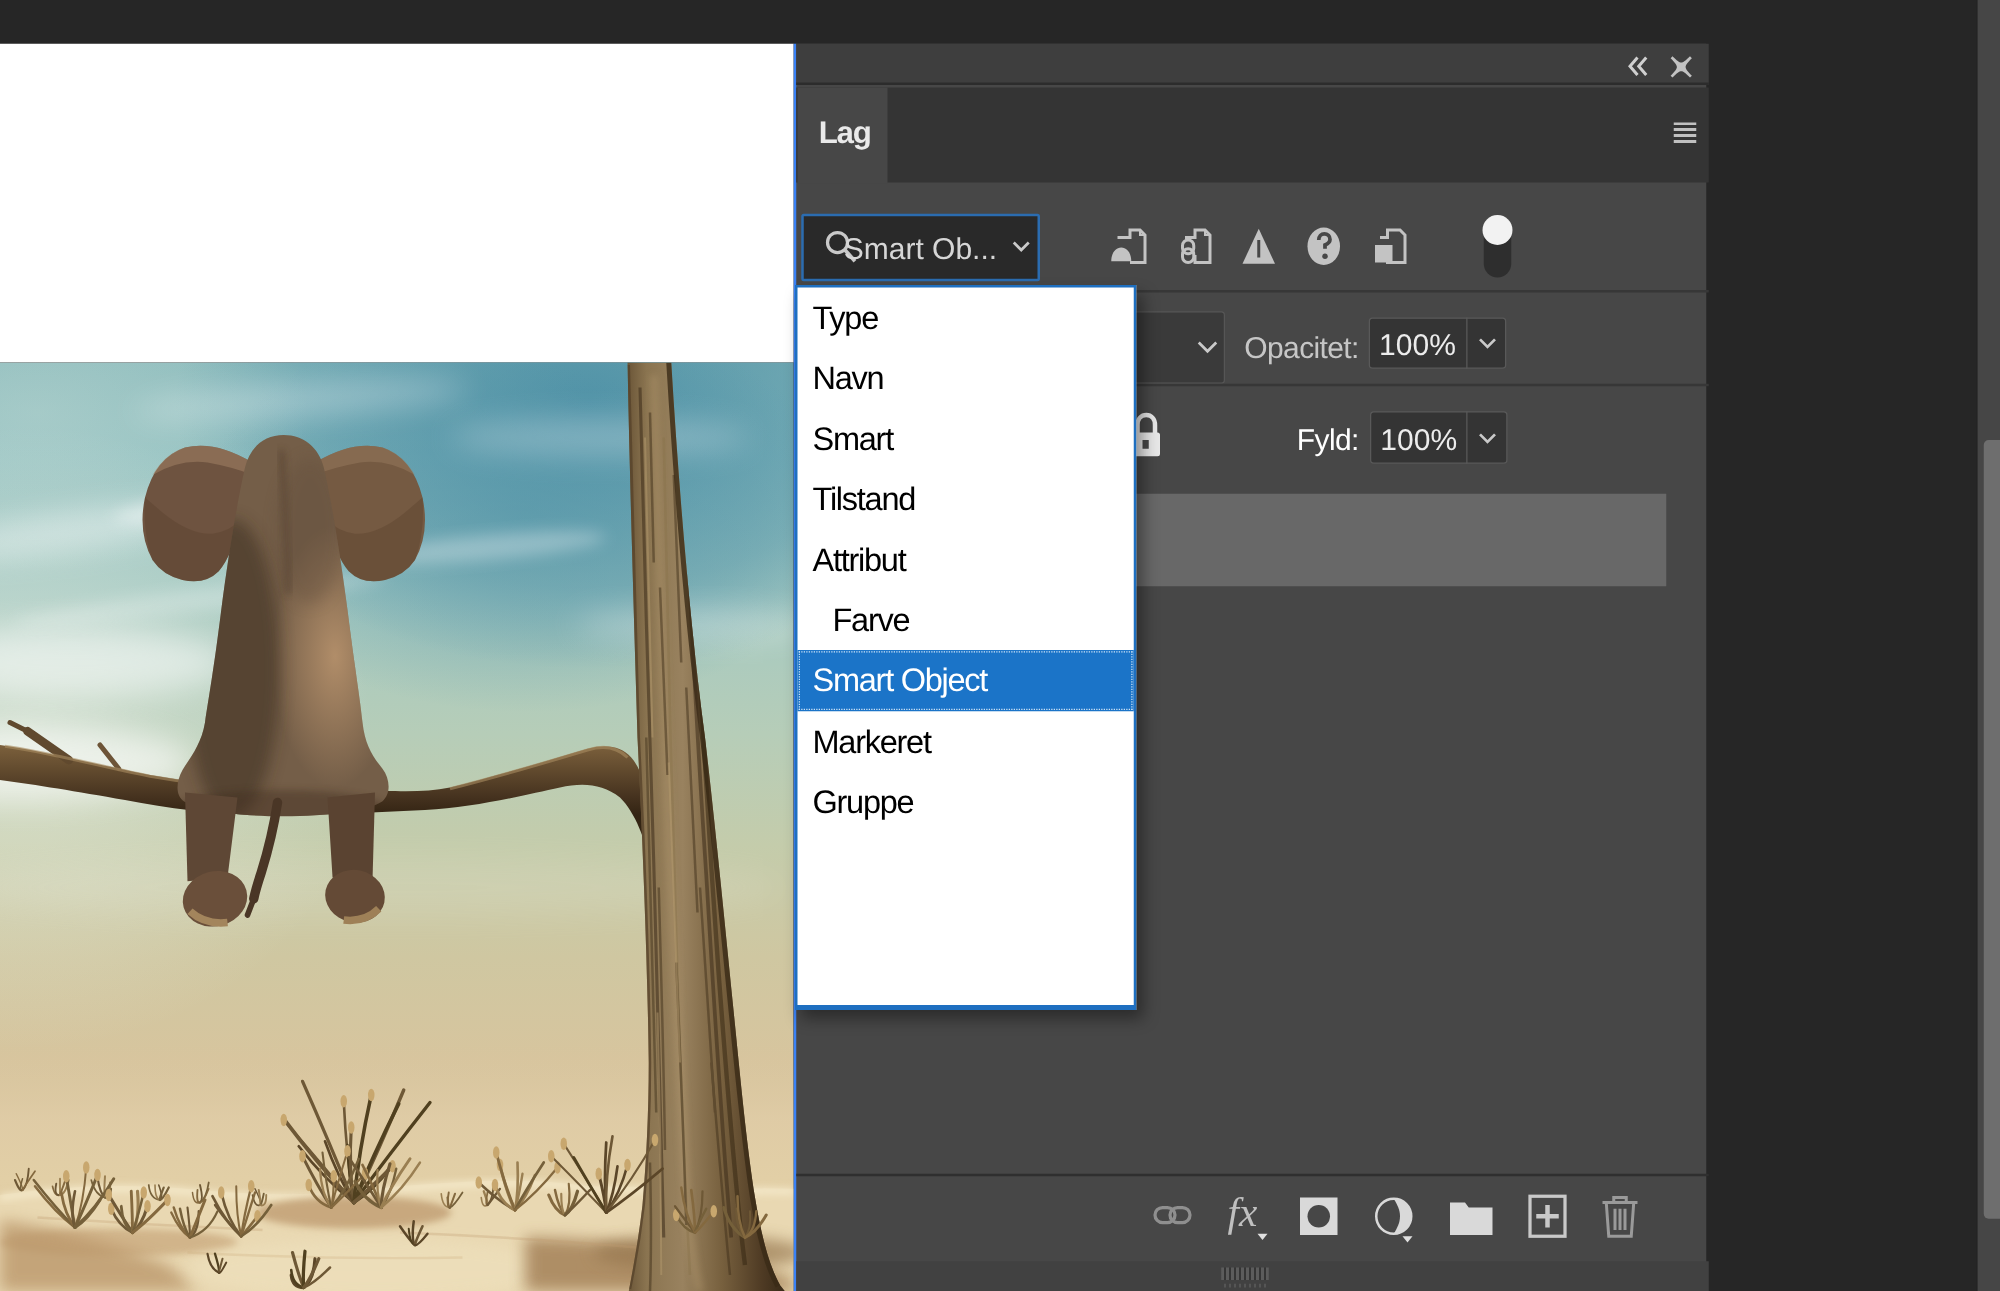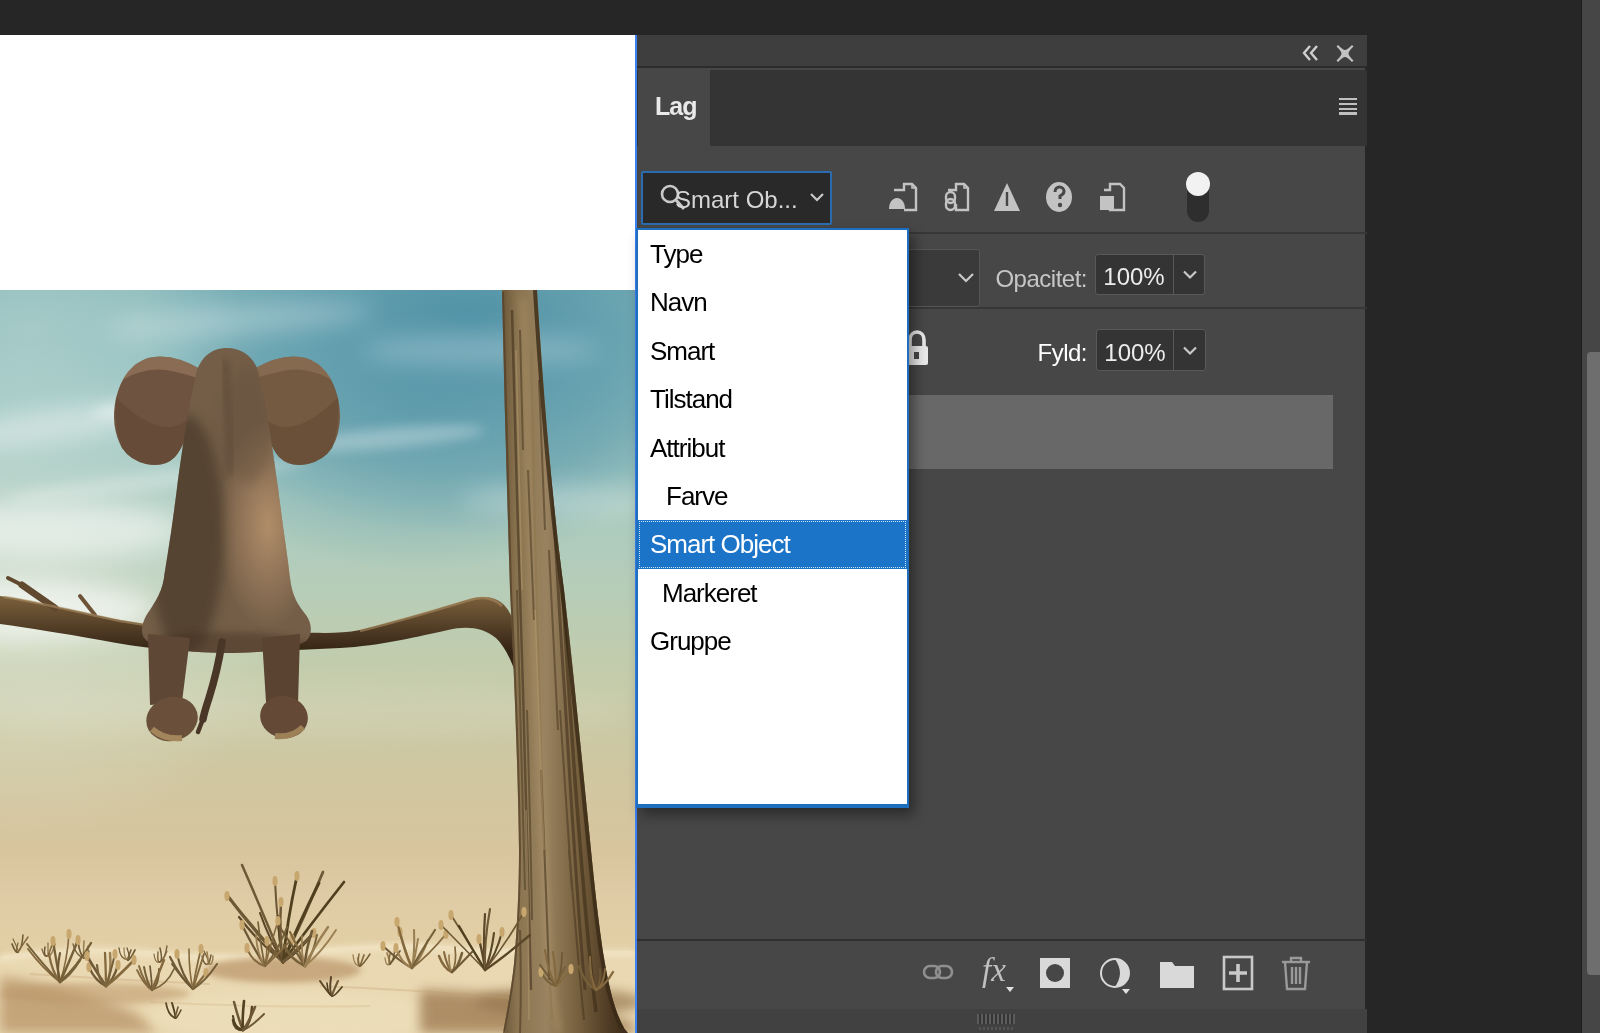--- a/index.html
+++ b/index.html
@@ -504,15 +504,15 @@
 <div class="abs" style="left:636px;top:228px;width:273px;height:580px;background:#ffffff;
    border:2px solid #1e6fc0;border-bottom-width:4px;box-shadow:5px 7px 12px rgba(0,0,0,0.4);
    font-size:26px;letter-spacing:-1px;color:#000;">
   <div style="height:48.4px;line-height:48.4px;padding-left:12px;">Type</div>
   <div style="height:48.4px;line-height:48.4px;padding-left:12px;">Navn</div>
   <div style="height:48.4px;line-height:48.4px;padding-left:12px;">Smart</div>
   <div style="height:48.4px;line-height:48.4px;padding-left:12px;">Tilstand</div>
   <div style="height:48.4px;line-height:48.4px;padding-left:12px;">Attribut</div>
   <div style="height:48.4px;line-height:48.4px;padding-left:28px;">Farve</div>
   <div style="height:48.4px;line-height:48.4px;padding-left:12px;background:#1b74c8;color:#fff;outline:1px dotted #cfe3f7;outline-offset:-2px;">Smart Object</div>
-  <div style="height:48.4px;line-height:48.4px;margin-left:24px;">Markeret</div>
+  <div style="height:48.4px;line-height:48.4px;padding-left:12px;">Markeret</div>
   <div style="height:48.4px;line-height:48.4px;padding-left:12px;">Gruppe</div>
 </div>
 
 </body></html>

